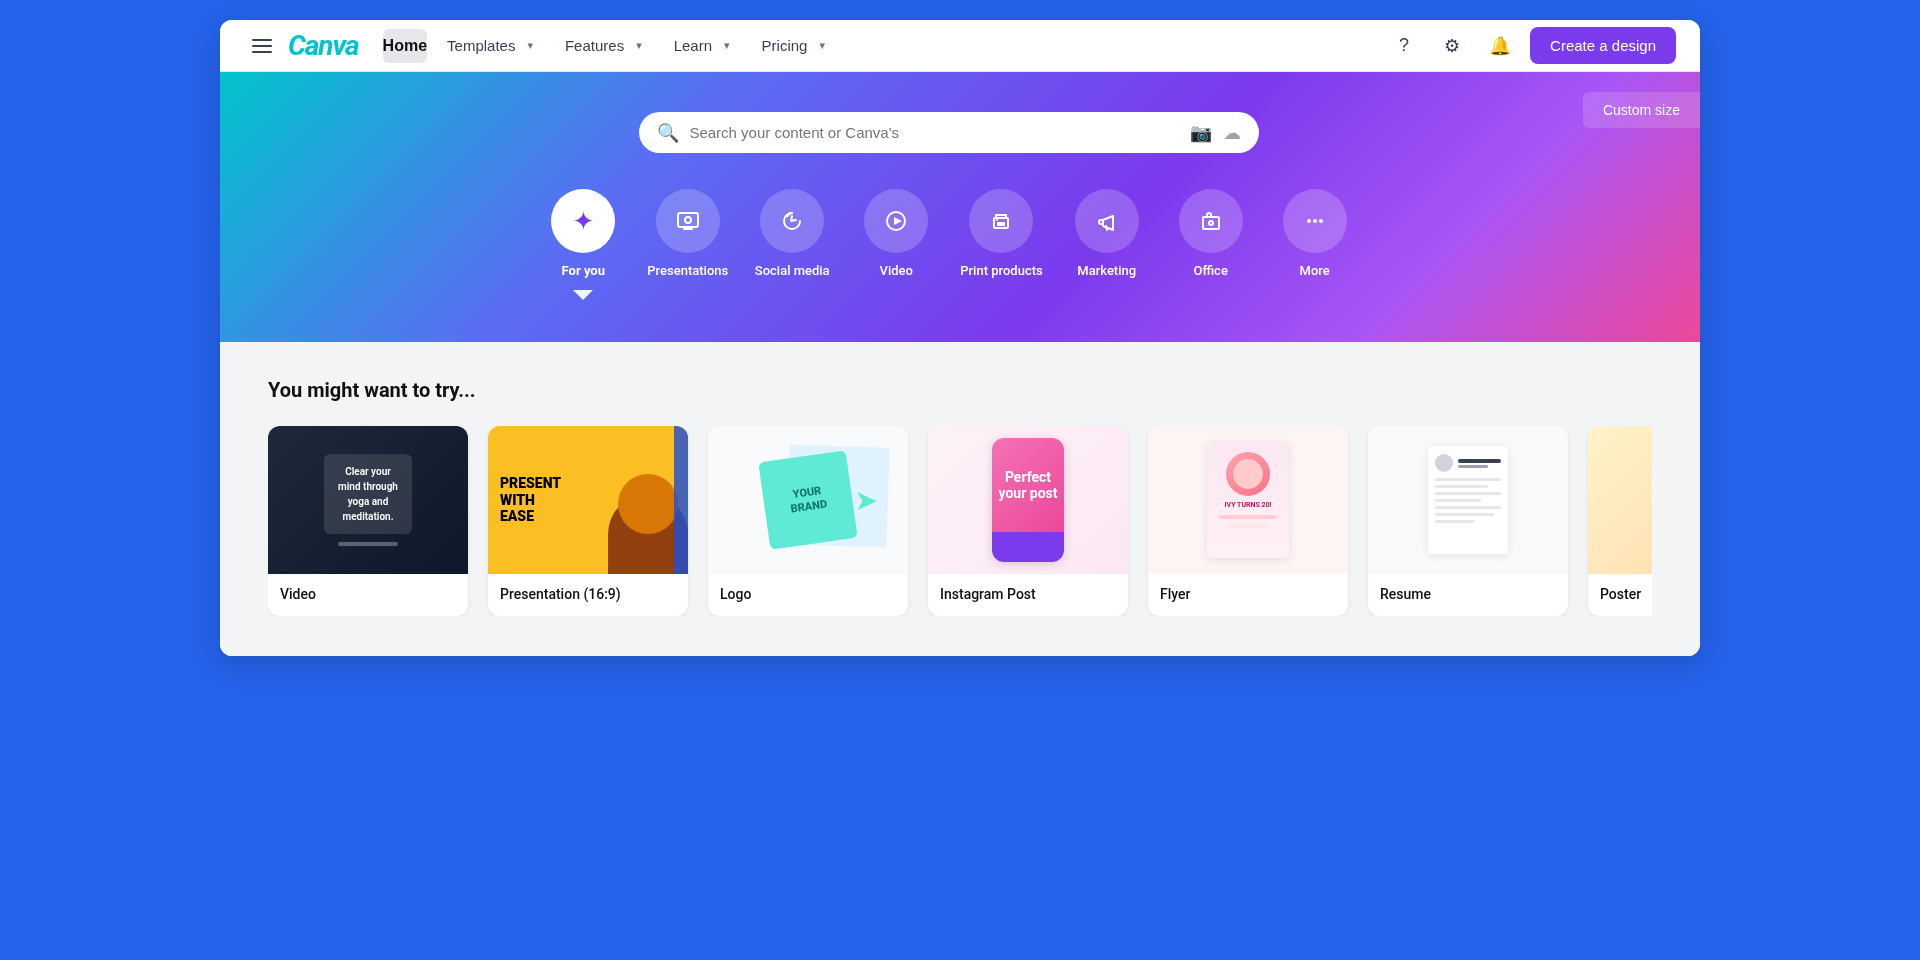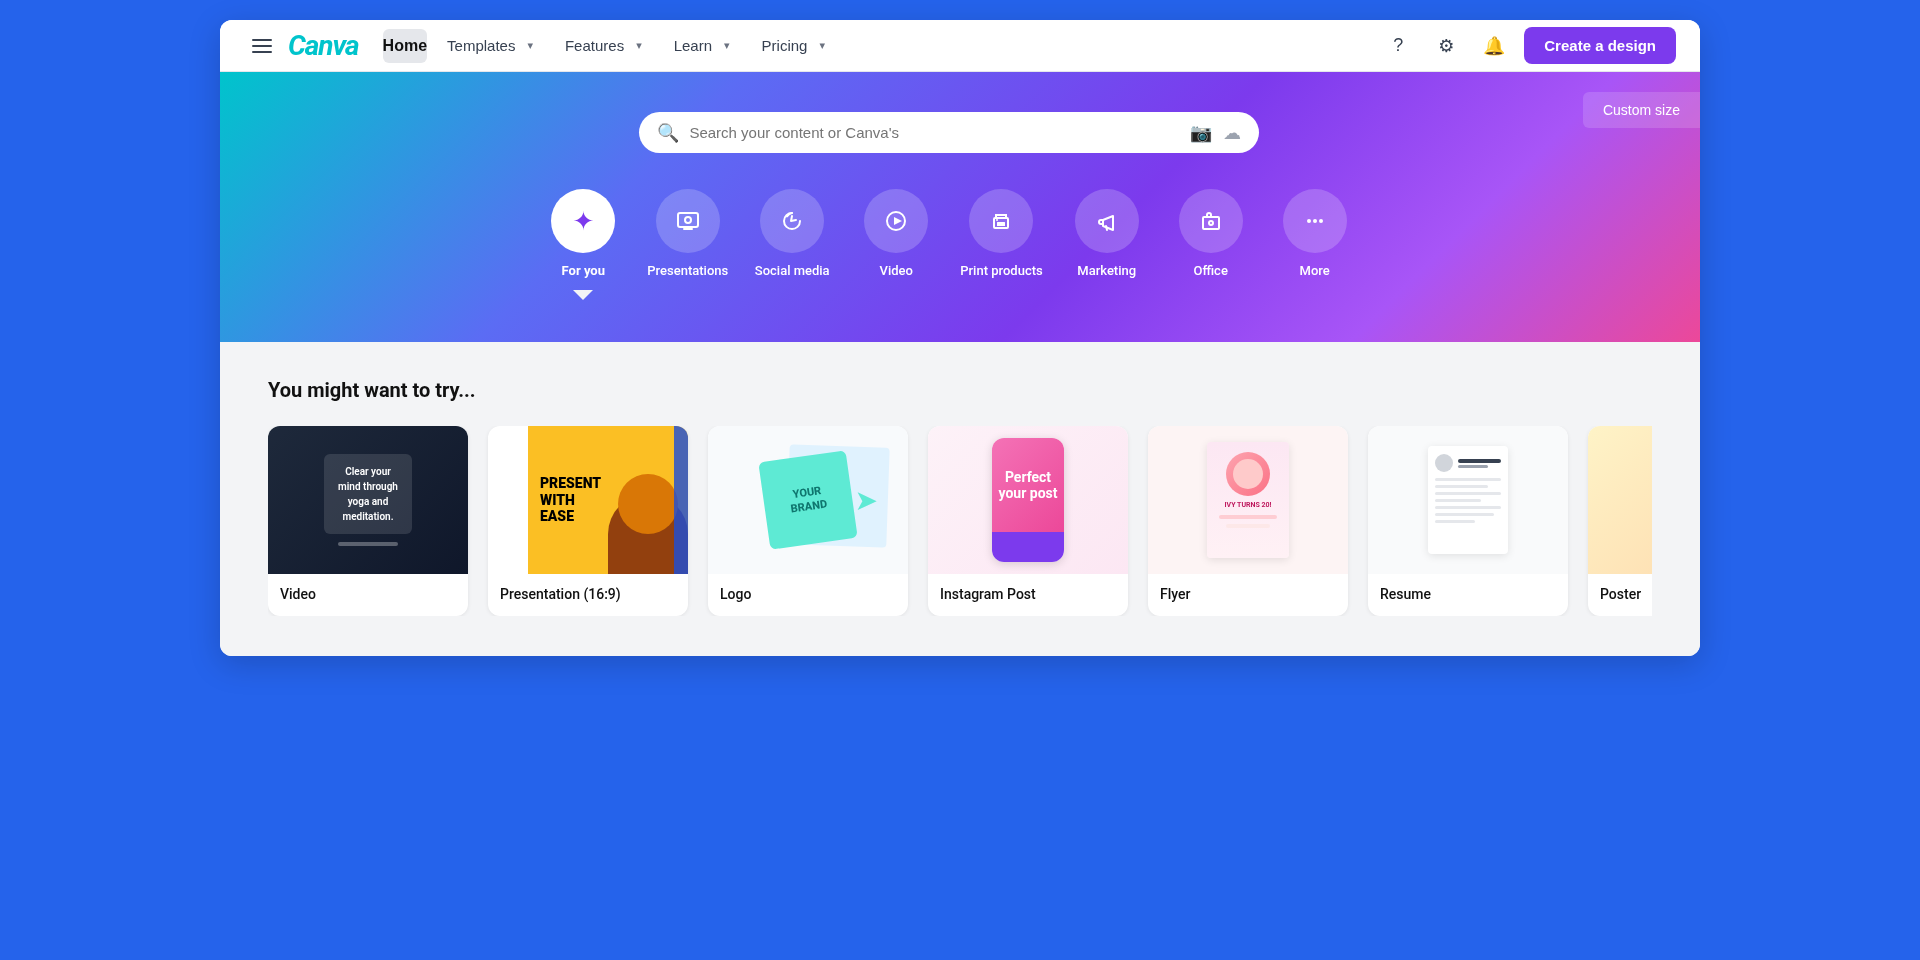--- a/index.html
+++ b/index.html
@@ -83,21 +83,21 @@
       color: #374151;
       font-size: 18px;
     }
     .create-btn {
       background: #7c3aed;
       color: #fff;
       border: none;
       border-radius: 8px;
       padding: 10px 20px;
       font-size: 15px;
-      font-weight: 700;
+      font-weight: 400;
       cursor: pointer;
     }
 
     
     .hero {
       background: linear-gradient(135deg, #00c4cc 0%, #5b6cf4 30%, #7c3aed 60%, #a855f7 80%, #ec4899 100%);
       padding: 40px 40px 0 18px;
       position: relative;
       min-height: 270px;
     }
@@ -397,21 +397,21 @@
               Clear your<br>mind through<br>yoga and<br>meditation.
             </div>
             <div style="width:60px; height:4px; background:rgba(255,255,255,0.3); border-radius:2px;"></div>
           </div>
         </div>
         <div class="card-label">Video</div>
       </div>
 
       <div class="suggestion-card">
         <div class="card-thumb">
-          <div style="background: #fbbf24; width:100%; height:100%; position:relative; overflow:hidden; display:flex; align-items:center;margin-left:40px;">
+          <div style="background: #fbbf24; width:100%; height:100%; position:relative; overflow:hidden; display:flex; align-items:center;">
             <div style="padding: 12px; z-index:2; position:relative;">
               <div style="font-size:14px; font-weight:900; color:#000; line-height:1.2; text-transform:uppercase;">PRESENT<br>WITH<br>EASE</div>
             </div>
             <div style="position:absolute; right:-10px; bottom:0; width:90px; height:110px; overflow:hidden;">
               <div style="width:80px; height:80px; background:#92400e; border-radius:50% 50% 0 0; margin: 0 auto; position:absolute; bottom:0; left:0;"></div>
               <div style="width:60px; height:60px; background:#d97706; border-radius:50%; position:absolute; top:10px; left:10px;"></div>
             </div>
             <div style="position:absolute; top:0; right:0; width:14px; height:100%; background: #1d4ed8; opacity:0.8;"></div>
           </div>
         </div>

